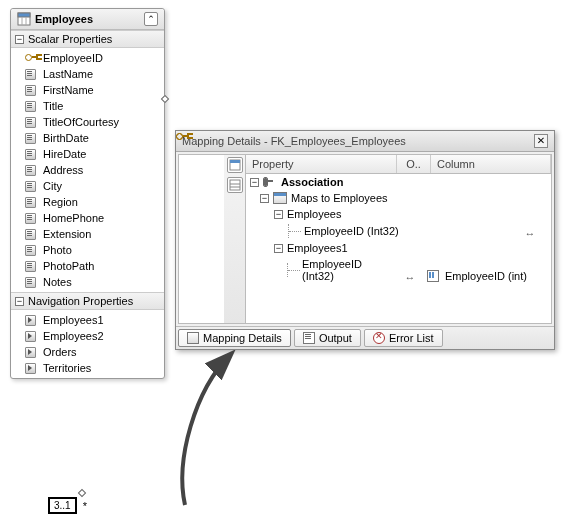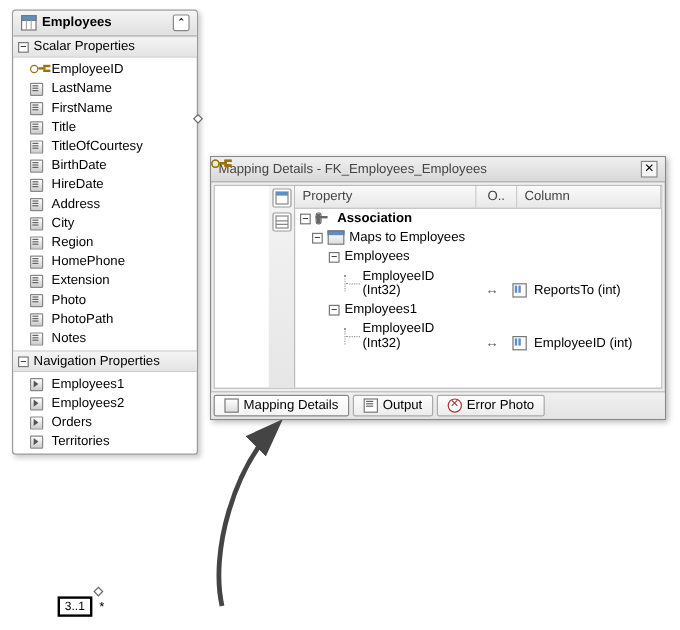--- a/index.html
+++ b/index.html
@@ -448,24 +448,20 @@
           <span>Employees</span>
         </div>
         <div class="tree-row map-row">
           <div class="left">
             <span class="tree-indent" style="width:34px"></span>
             <span class="tree-dots"></span>
             <span class="icon key-icon"></span>
             <span>EmployeeID (Int32)</span>
           </div>
           <div class="mid"><span class="arrow-both">↔</span></div>
-          <div class="right">
-            <span class="col-icon"></span>
-            <span>ReportsTo (int)</span>
-          </div>
         </div>
 
         <div class="tree-row">
           <span class="tree-indent" style="width:24px"></span>
           <span class="tree-exp">−</span>
           <span>Employees1</span>
         </div>
         <div class="tree-row map-row">
           <div class="left">
             <span class="tree-indent" style="width:34px"></span>
@@ -486,21 +482,21 @@
     <div class="tab active">
       <span class="ticon ticon-map"></span>
       <span>Mapping Details</span>
     </div>
     <div class="tab">
       <span class="ticon ticon-out"></span>
       <span>Output</span>
     </div>
     <div class="tab">
       <span class="ticon ticon-err"></span>
-      <span>Error Photo</span>
+      <span>Error List</span>
     </div>
   </div>
 </div>
 
 <svg class="arrow-svg" viewBox="0 0 90 160">
   <defs>
     <marker id="ah" markerWidth="10" markerHeight="10" refX="6" refY="3" orient="auto">
       <path d="M0,0 L8,3 L0,6 Z" fill="#444"></path>
     </marker>
   </defs>

